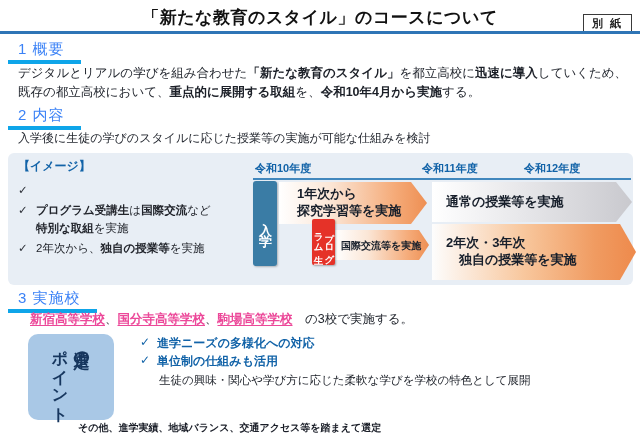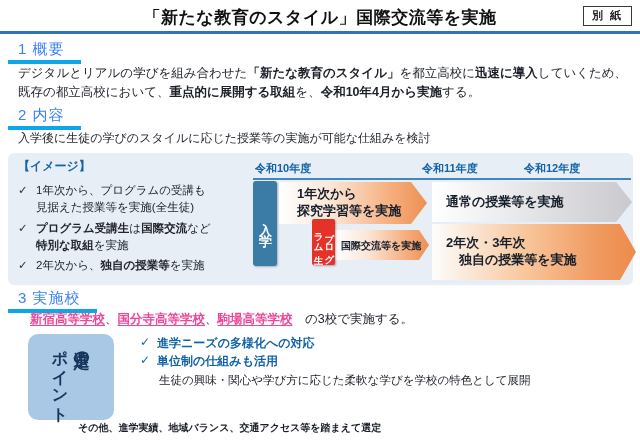--- a/index.html
+++ b/index.html
@@ -8,21 +8,21 @@
     font-family:"Liberation Sans","DejaVu Sans",sans-serif;
     background:#ffffff; color:#1d222c; position:relative;
     width:640px; height:443px; overflow:hidden;
   }
   .abs { position:absolute; }
   .pre { white-space:pre-line; }
 
   
   .page-title { top:6px; left:0; width:640px; text-align:center;
     font-size:17px; font-weight:bold; color:#111; letter-spacing:.5px; }
-  .corner-tag { top:6px; right:8px; border:1.5px solid #3a3a3a; background:#fff;
+  .corner-tag { top:14px; right:8px; border:1.5px solid #3a3a3a; background:#fff;
     padding:1px 8px 2px; font-size:11px; font-weight:bold; color:#222; letter-spacing:2px; }
   .title-divider { top:31px; left:0; width:640px; height:3px; background:#2e75b6; }
 
   
   .sec-head { display:inline-block; font-size:15px; font-weight:normal; color:#3b82f6;
     border-bottom:4px solid #0ea5e9; padding:0 16px 1px 10px; letter-spacing:1px; }
   .h1pos { left:8px; top:40px; } .h2pos { left:8px; top:106px; } .h3pos { left:8px; top:289px; }
 
   .body-text { left:18px; top:64px; width:612px; font-size:12.5px; line-height:1.55; color:#23272f; }
   .body-text b, .lead b { color:#1b1f27; }
@@ -73,38 +73,36 @@
     font-size:16px; font-weight:bold; color:#16365e; line-height:1.35; letter-spacing:1px; }
   .sel-content { left:140px; top:334px; width:494px; }
   .pt-title { display:flex; gap:7px; font-size:12px; font-weight:bold; color:#1263a8; margin-top:1px; }
   .pt-title .chk { color:#1263a8; }
   .pt-body { margin:2px 0 6px 19px; font-size:11.5px; line-height:1.4; color:#23272f; }
   .sel-footer { left:78px; top:421px; font-size:10px; font-weight:bold; color:#1a1e28; }
 </style>
 </head>
 <body>
 
-<div class="abs page-title">「新たな教育のスタイル」国際交流等を実施</div>
+<div class="abs page-title">「新たな教育のスタイル」のコースについて</div>
 <div class="abs corner-tag">別 紙</div>
 <div class="abs title-divider"></div>
 
 <div class="abs h1pos"><span class="sec-head">1 概要</span></div>
 <p class="abs body-text"><span>デジタルとリアルの学びを組み合わせた</span><b>「新たな教育のスタイル」</b><span>を都立高校に</span><b>迅速に導入</b><span>していくため、</span><br><span>既存の都立高校において、</span><b>重点的に展開する取組</b><span>を、</span><b>令和10年4月から実施</b><span>する。</span></p>
 
 <div class="abs h2pos"><span class="sec-head">2 内容</span></div>
 <p class="abs lead">入学後に生徒の学びのスタイルに応じた授業等の実施が可能な仕組みを検討</p>
 
 <div class="abs panel">
   <div class="abs img-label">【イメージ】</div>
 
   <div class="abs bullets">
     <div class="bullet">
       <span class="chk">✓</span>
-      <span class="pre">1年次から、プログラムの受講も
-見据えた授業等を実施(全生徒)</span>
     </div>
     <div class="bullet">
       <span class="chk">✓</span>
       <span class="pre"><b>プログラム受講生</b><span>は</span><b>国際交流</b><span>など
 </span><b>特別な取組</b><span>を実施</span></span>
     </div>
     <div class="bullet">
       <span class="chk">✓</span>
       <span><span>2年次から、</span><b>独自の授業等</b><span>を実施</span></span>
     </div>

